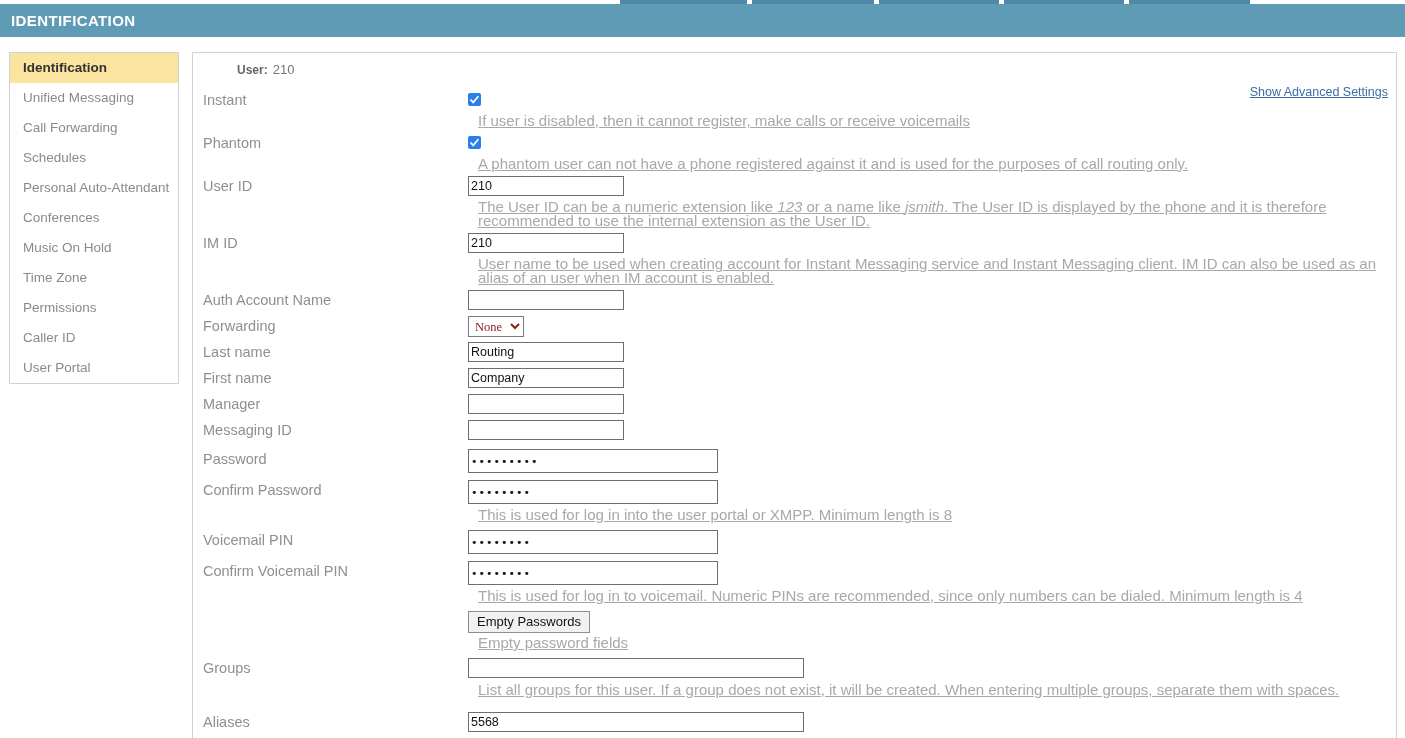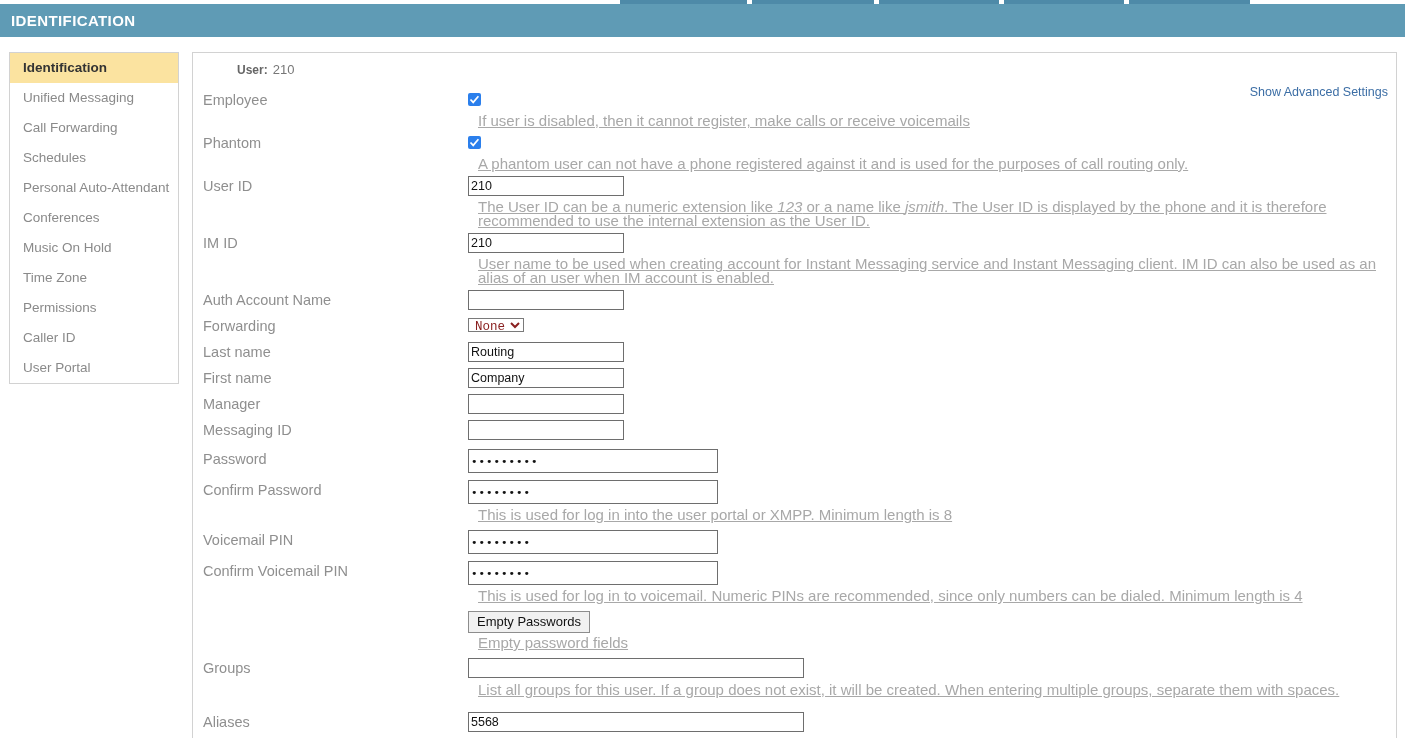--- a/index.html
+++ b/index.html
@@ -108,20 +108,21 @@
     margin-left: 5px;
     font-size: 13px;
   }
 
   .adv-link {
     position: absolute;
     top: 32px;
     right: 8px;
     font-size: 12.5px;
     color: #3c6ea5;
+    text-decoration: underline;
     cursor: pointer;
     white-space: nowrap;
   }
 
   
   .form {
     padding: 6px 0 0 0;
   }
   .row {
     display: flex;
@@ -167,25 +168,25 @@
   input.w-md  { width: 244px; }
   input.w-lg  { width: 330px; }
 
   input.pw {
     font-family: "DejaVu Sans", sans-serif;
     letter-spacing: 1px;
     font-size: 11px;
   }
 
   select.sel {
-    font-family: Liberation Mono, monospace;
+    font-family: Liberation Serif, serif;
     font-size: 12.5px;
     border: 1px solid #7a7a7a;
     background: #ffffff;
-    height: 14px;
+    height: 21px;
     padding: 0 2px;
     color: #8a2020;
     outline: none;
   }
   select.sel.plain { color: #222222; }
   select.w-none { width: 56px; }
   select.w-loc  { width: 97px; }
 
   
   .cbx {
@@ -253,21 +254,21 @@
       <div class="user-line">
         <span>User:</span><span class="uval">210</span>
       </div>
 
       <a class="adv-link">Show Advanced Settings</a>
 
       <div class="form">
 
         <div class="sp5"></div>
         <div class="row">
-          <div class="lbl">Employee</div>
+          <div class="lbl">Instant</div>
           <div class="ctl">
             <span class="cbx">
               <svg width="11" height="11" viewBox="0 0 11 11">
                   <path d="M1.5 5.5 L4.2 8.4 L9.4 2.3" stroke="#ffffff" stroke-width="1.7" fill="none"></path>
                 </svg>
             </span>
           </div>
         </div>
         <div class="hint">If user is disabled, then it cannot register, make calls or receive voicemails</div>
 

